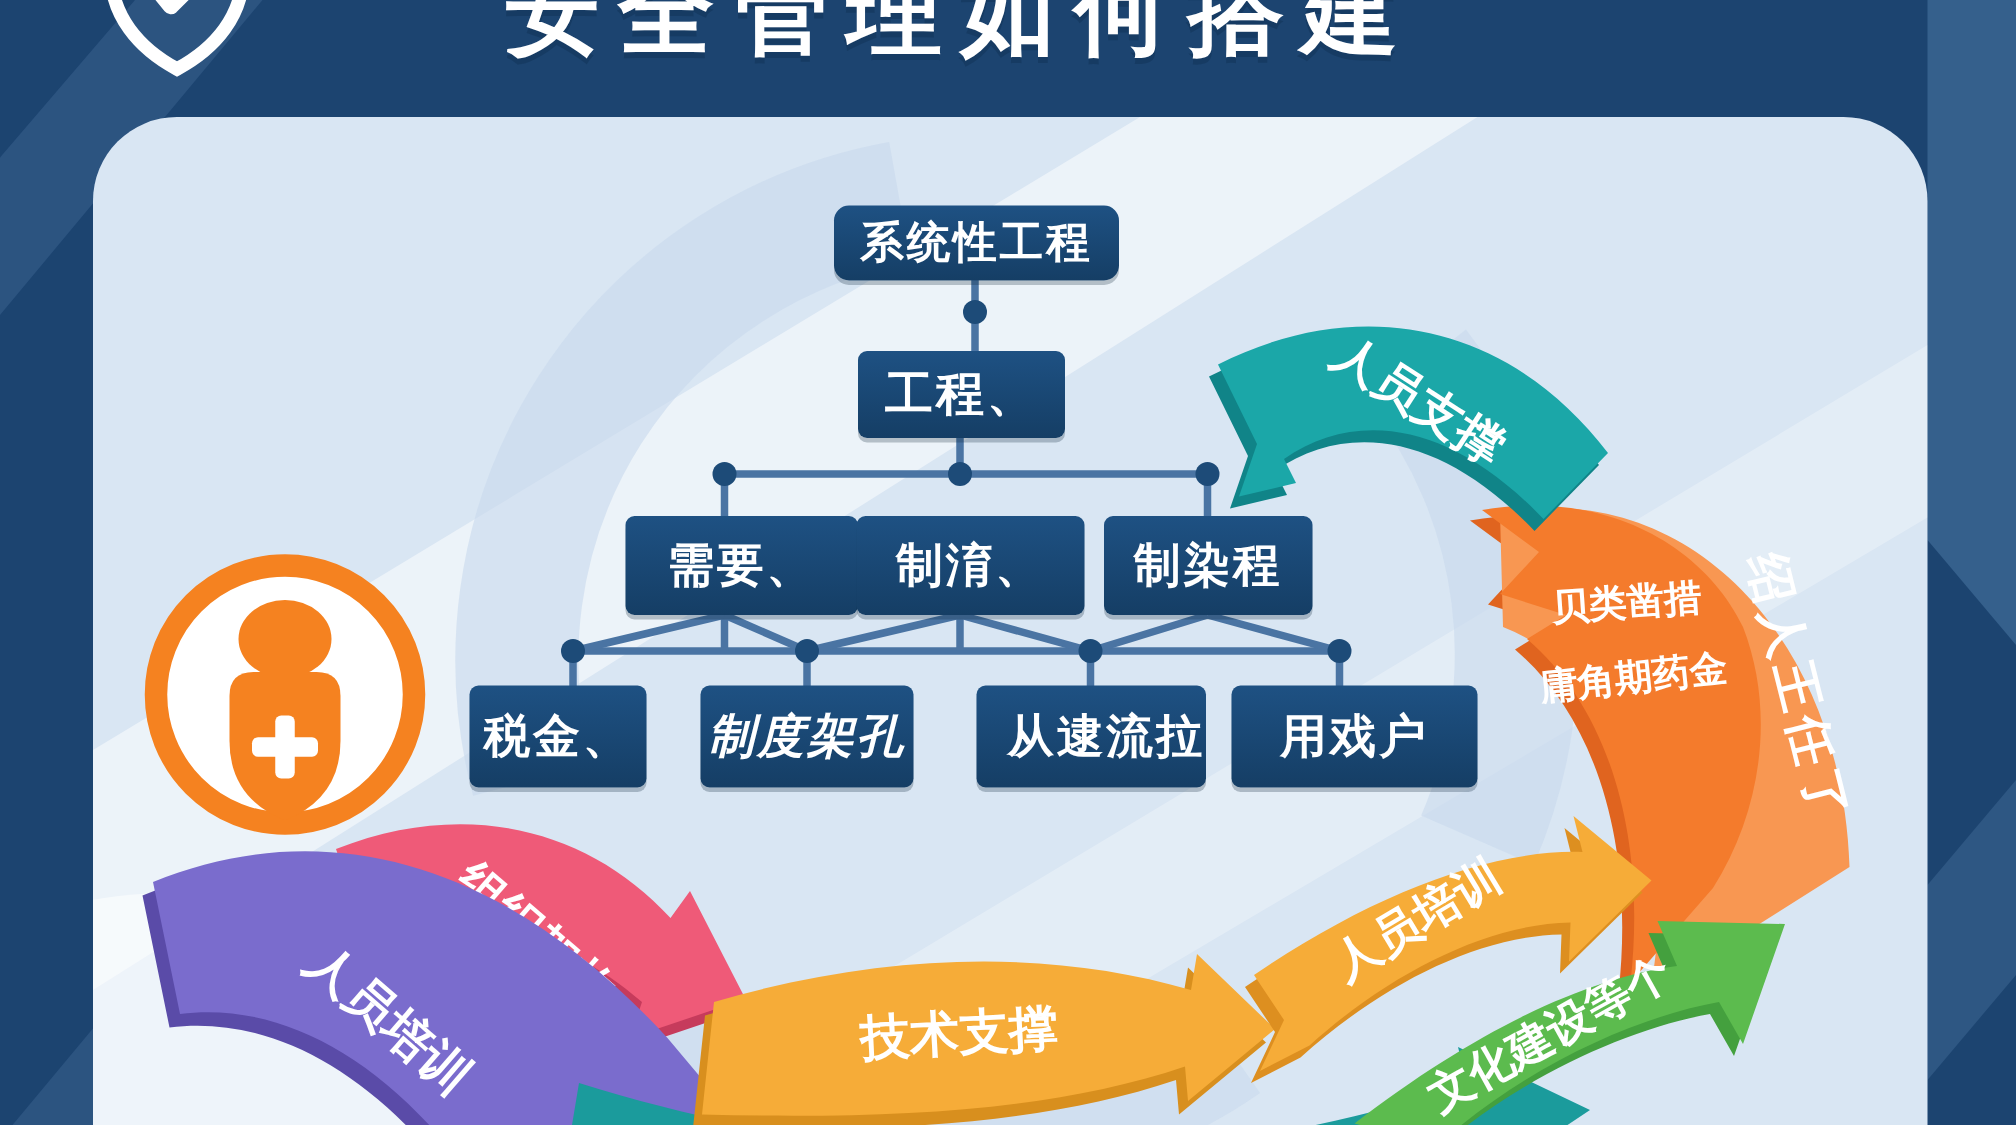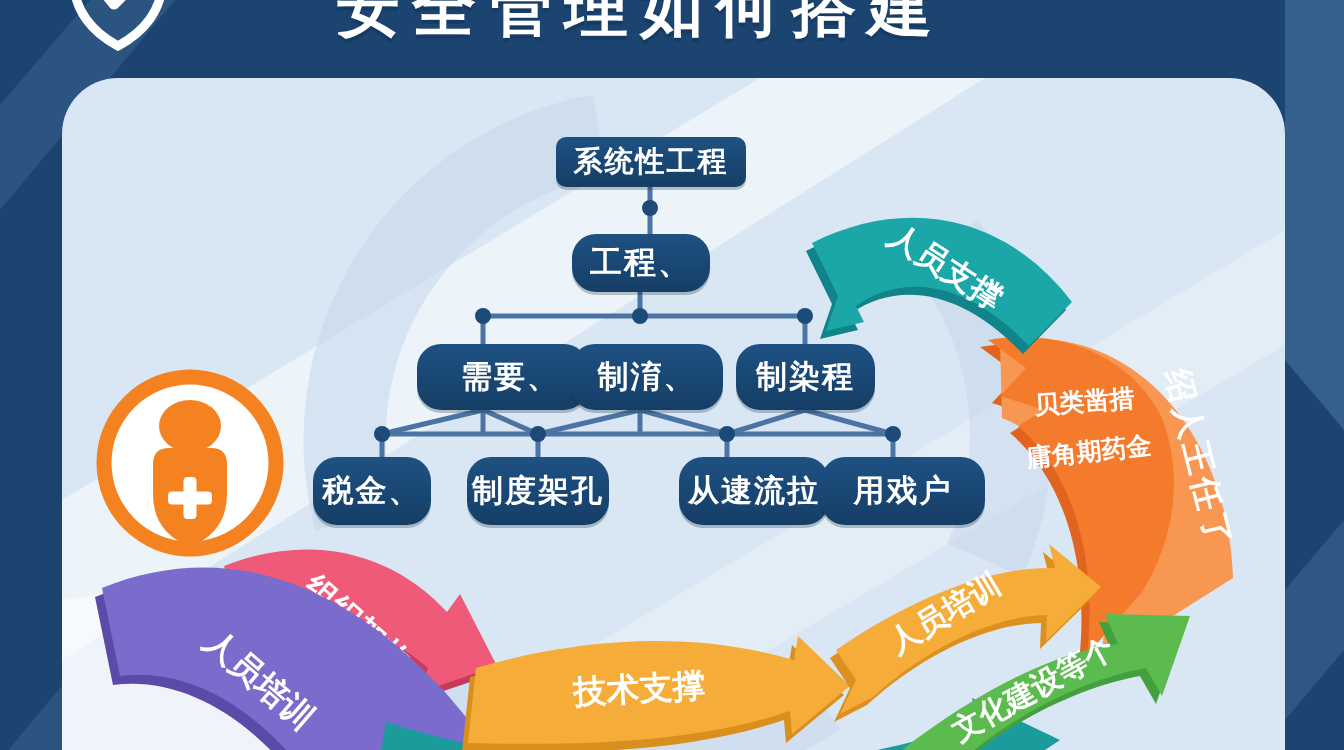--- a/index.html
+++ b/index.html
@@ -21,29 +21,29 @@
   #panel{
     position:absolute;left:62px;top:78px;width:1223px;height:700px;
     background:#d9e6f3;border-radius:56px 56px 0 0;overflow:hidden;z-index:1;
   }
   #panel-deco{position:absolute;left:-62px;top:-78px;width:1344px;height:750px;}
   
   .node{
     position:absolute;display:flex;align-items:center;justify-content:center;
     background:linear-gradient(180deg,#1e5183,#153e65);
     color:#ffffff;font-weight:700;letter-spacing:2px;
-    border-radius:24px;box-shadow:0 3px 0 rgba(9,30,53,.25);
+    border-radius:6px;box-shadow:0 3px 0 rgba(9,30,53,.25);
     z-index:3;white-space:nowrap;
   }
   .lvl1{left:556px;top:137px;width:190px;height:50px;font-size:29px;border-radius:10px;}
   .lvl2{left:572px;top:234px;width:138px;height:58px;font-size:32px;}
   .lvl3{top:344px;height:66px;font-size:31px;}
   .lvl4{top:457px;height:68px;font-size:31px;}
-  #l3-1{left:417px;width:155px;padding-left:16px;} #l3-2{left:571px;width:152px;} #l3-3{left:736px;width:139px;text-align:center;}
-  #l4-1{left:313px;width:118px;} #l4-2{left:467px;width:142px;} #l4-3{left:679px;width:150px;} #l4-4{left:821px;width:164px;}
+  #l3-1{left:417px;width:155px;} #l3-2{left:571px;width:152px;} #l3-3{left:736px;width:139px;text-align:center;}
+  #l4-1{left:313px;width:118px;} #l4-2{left:467px;width:142px;font-style:italic;} #l4-3{left:651px;width:133px;padding-left:20px;} #l4-4{left:821px;width:164px;}
   
   #bg-svg{position:absolute;inset:0;z-index:0;}
   #connector-svg{position:absolute;inset:0;z-index:2;}
   #ribbon-svg{position:absolute;inset:0;z-index:4;}
   #icon-svg{position:absolute;inset:0;z-index:5;pointer-events:none;}
   .ribbon-text{fill:#ffffff;font-weight:700;font-family:"Liberation Sans",sans-serif;}
 </style>
 </head>
 <body>
 

